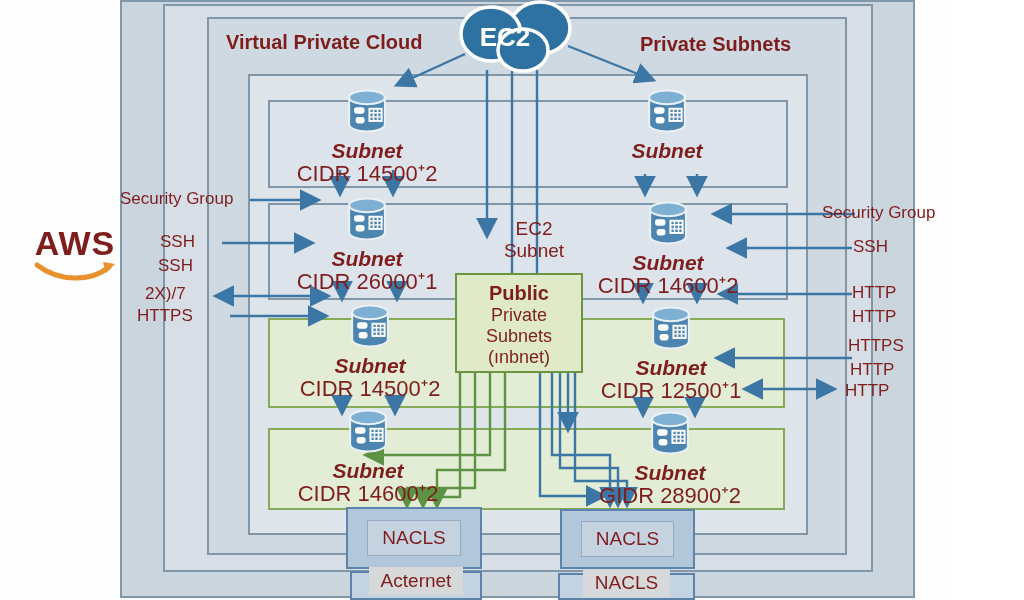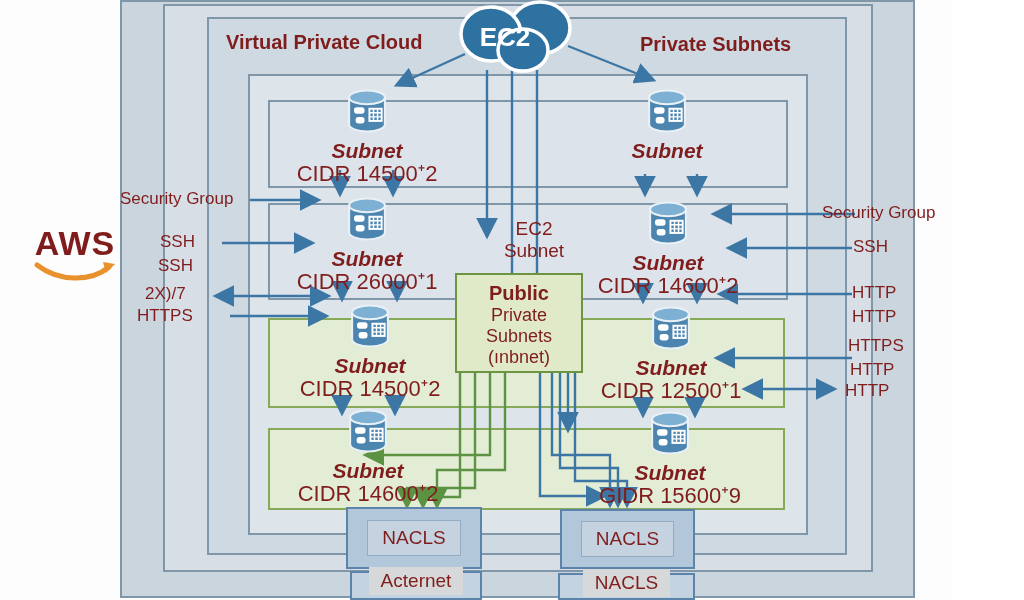--- a/index.html
+++ b/index.html
@@ -179,21 +179,21 @@
         <use href="#subneticon"></use>
       </svg>
     <div class="stitle">Subnet</div>
     <div class="scidr">CIDR 14600⁺2</div>
   </div>
   <div class="subnet" style="left:565px;top:408px">
     <svg width="54" height="52">
         <use href="#subneticon"></use>
       </svg>
     <div class="stitle">Subnet</div>
-    <div class="scidr">GIDR 15600⁺9</div>
+    <div class="scidr">GIDR 28900⁺2</div>
   </div>
 
   <div id="ec2SubnetsLbl">
     <div>EC2</div>
     <div>Subnet</div>
   </div>
   <div id="publicBox">
     <div class="b1">Public</div>
     <div class="b2">Private Subnets</div>
     <div class="b3">(ınbnet)</div>

